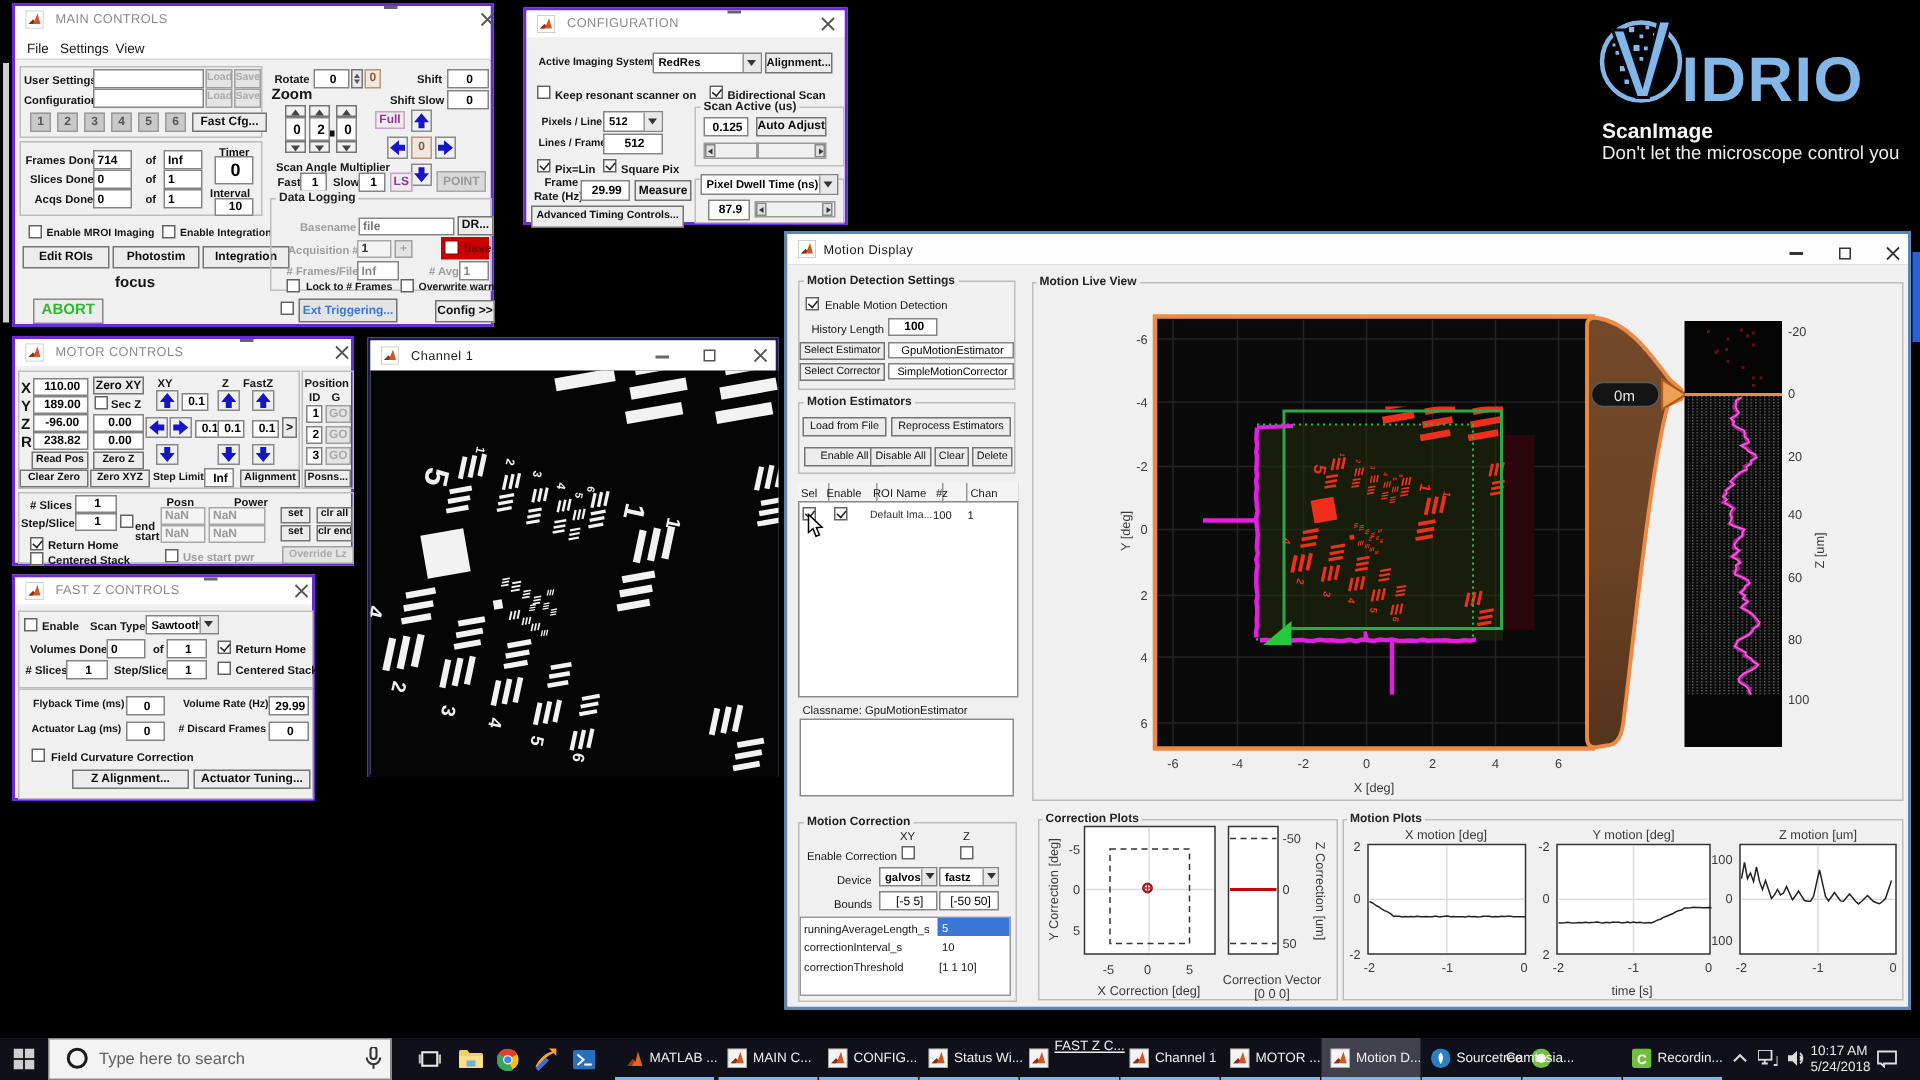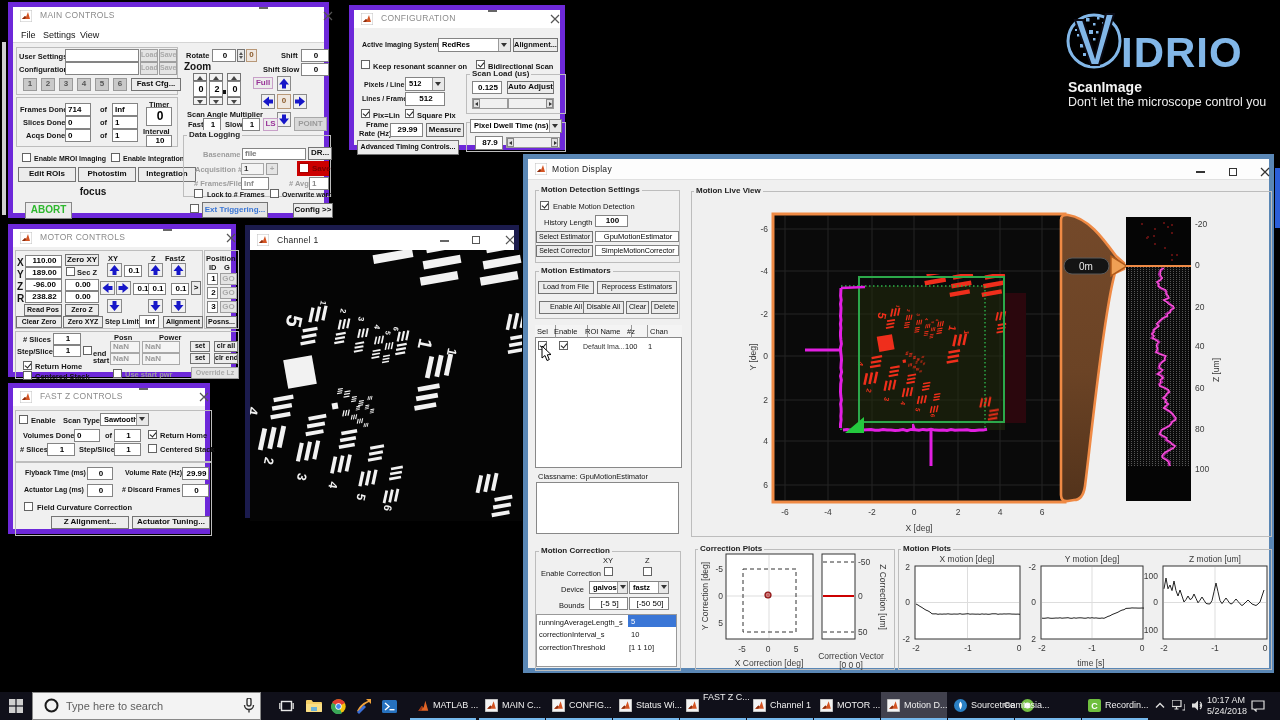--- a/index.html
+++ b/index.html
@@ -1,17 +1,17 @@
 <!DOCTYPE html>
 <html><head><meta charset="utf-8"><title>ScanImage</title>
 <style>
 *{margin:0;padding:0;box-sizing:border-box}
 html,body{width:1280px;height:720px;overflow:hidden;background:#000;font-family:"Liberation Sans",sans-serif}
 #desk{position:absolute;left:0;top:0;width:1280px;height:720px;background:#000}
-.win{position:absolute;background:#f0f0f0;border:5px solid #6d28d9}
+.win{position:absolute;background:#f0f0f0;border:2px solid #6d28d9}
 .tb{position:absolute;left:0;top:0;right:0;height:18px;background:#fff}
 .tt{position:absolute;left:27px;top:4px;font-size:8.5px;letter-spacing:0.3px;color:#8b8b8b;white-space:nowrap}
 .tt.k{color:#1a1a1a}
 .tmin{position:absolute;top:8px;width:9px;height:1.5px;background:#666}
 .l{position:absolute;font-size:7.5px;font-weight:bold;color:#151515;white-space:nowrap}
 .ln{position:absolute;font-size:7.5px;color:#151515;white-space:nowrap}
 .lg{position:absolute;font-size:7.5px;font-weight:bold;color:#9d9d9d;white-space:nowrap}
 .f{position:absolute;background:#fff;border:1px solid #848484;font-size:8px;font-weight:bold;color:#000;padding-left:2px;overflow:hidden;white-space:nowrap}
 .fg{position:absolute;background:#f4f4f4;border:1px solid #a8a8a8;font-size:8px;font-weight:bold;color:#9d9d9d;padding-left:2px;overflow:hidden;white-space:nowrap}
 .b{position:absolute;background:#ececec;border:1px solid #747474;font-size:8px;font-weight:bold;color:#0d0d0d;text-align:center;overflow:hidden;white-space:nowrap}
@@ -221,21 +221,21 @@
       <div class="cb ck" style="left:7px;top:99px;width:9px;height:9px;"></div>
       <div class="l" style="left:19px;top:101px;">Pix=Lin</div>
       <div class="cb ck" style="left:51px;top:99px;width:9px;height:9px;"></div>
       <div class="l" style="left:63px;top:101px;">Square Pix</div>
       <div class="l" style="left:12px;top:110px;">Frame</div>
       <div class="l" style="left:5px;top:119px;">Rate (Hz)</div>
       <div class="f" style="left:36px;top:113px;width:33px;height:14px;text-align:center;line-height:12px;">29.99</div>
       <div class="b" style="left:72px;top:113px;width:38px;height:14px;line-height:11px;">Measure</div>
       <div class="b" style="left:3px;top:130px;width:102px;height:15px;font-size:7px;line-height:12px;">Advanced Timing Controls...</div>
       <div class="gb" style="left:112px;top:64px;width:100px;height:40px;"></div>
-      <div class="gl" style="left:116px;top:59px;">Scan Load (us)</div>
+      <div class="gl" style="left:116px;top:59px;">Scan Active (us)</div>
       <div class="f" style="left:118px;top:71px;width:30px;height:13px;text-align:center;line-height:11px;">0.125</div>
       <div class="b" style="left:153px;top:71px;width:47px;height:13px;line-height:10px;">Auto Adjust</div>
       <div style="position:absolute;left:118px;top:88px;width:82px;height:11px;background:#f0f0f0;border:1px solid #9a9a9a"></div>
       <div style="position:absolute;left:119px;top:89px;width:7px;height:9px;background:#e0e0e0;border:1px solid #888"></div>
       <div style="position:absolute;left:192px;top:89px;width:7px;height:9px;background:#e0e0e0;border:1px solid #888"></div>
       <div style="position:absolute;left:153px;top:88px;width:2px;height:11px;background:#9a9a9a"></div>
       <div style="position:absolute;left:121px;top:91.5px;width:0;height:0;border-top:2.5px solid transparent;border-bottom:2.5px solid transparent;border-right:3.5px solid #333"></div>
       <div style="position:absolute;left:194.5px;top:91.5px;width:0;height:0;border-top:2.5px solid transparent;border-bottom:2.5px solid transparent;border-left:3.5px solid #333"></div>
       <div class="gb" style="left:112px;top:112px;width:100px;height:30px;"></div>
       <div class="dd" style="left:116px;top:109px;width:92px;height:14px;line-height:12px;">Pixel Dwell Time (ns)</div>
@@ -1191,21 +1191,21 @@
       <path d="M2 9 L5 6 L6 7 L8 2 L10 9 Z" fill="#d45423"></path>
       <path d="M2 9 L5 6 L6 7 L5 9 Z" fill="#8b2f10"></path>
     </svg>
     <div class="ln" style="left:636px;top:700px;color:#f0f0f0;font-size:9px;">Status Wi...</div>
     <div style="position:absolute;left:613px;top:718px;width:66px;height:2px;background:#76b9ed"></div>
     <svg style="left:686px;top:699px" width="13" height="13" viewBox="0 0 12 12">
       <rect x="0" y="0" width="12" height="12" fill="#f4f4f4" stroke="#999" stroke-width="1"></rect>
       <path d="M2 9 L5 6 L6 7 L8 2 L10 9 Z" fill="#d45423"></path>
       <path d="M2 9 L5 6 L6 7 L5 9 Z" fill="#8b2f10"></path>
     </svg>
-    <div class="ln" style="left:703px;top:692px;color:#f0f0f0;font-size:9px;">FAST Z C...</div>
+    <div class="ln" style="left:703px;top:692px;color:#f0f0f0;font-size:9px;text-decoration:underline;">FAST Z C...</div>
     <div style="position:absolute;left:680px;top:718px;width:66px;height:2px;background:#76b9ed"></div>
     <svg style="left:753px;top:699px" width="13" height="13" viewBox="0 0 12 12">
       <rect x="0" y="0" width="12" height="12" fill="#f4f4f4" stroke="#999" stroke-width="1"></rect>
       <path d="M2 9 L5 6 L6 7 L8 2 L10 9 Z" fill="#d45423"></path>
       <path d="M2 9 L5 6 L6 7 L5 9 Z" fill="#8b2f10"></path>
     </svg>
     <div class="ln" style="left:770px;top:700px;color:#f0f0f0;font-size:9px;">Channel 1</div>
     <div style="position:absolute;left:747px;top:718px;width:66px;height:2px;background:#76b9ed"></div>
     <svg style="left:820px;top:699px" width="13" height="13" viewBox="0 0 12 12">
       <rect x="0" y="0" width="12" height="12" fill="#f4f4f4" stroke="#999" stroke-width="1"></rect>

